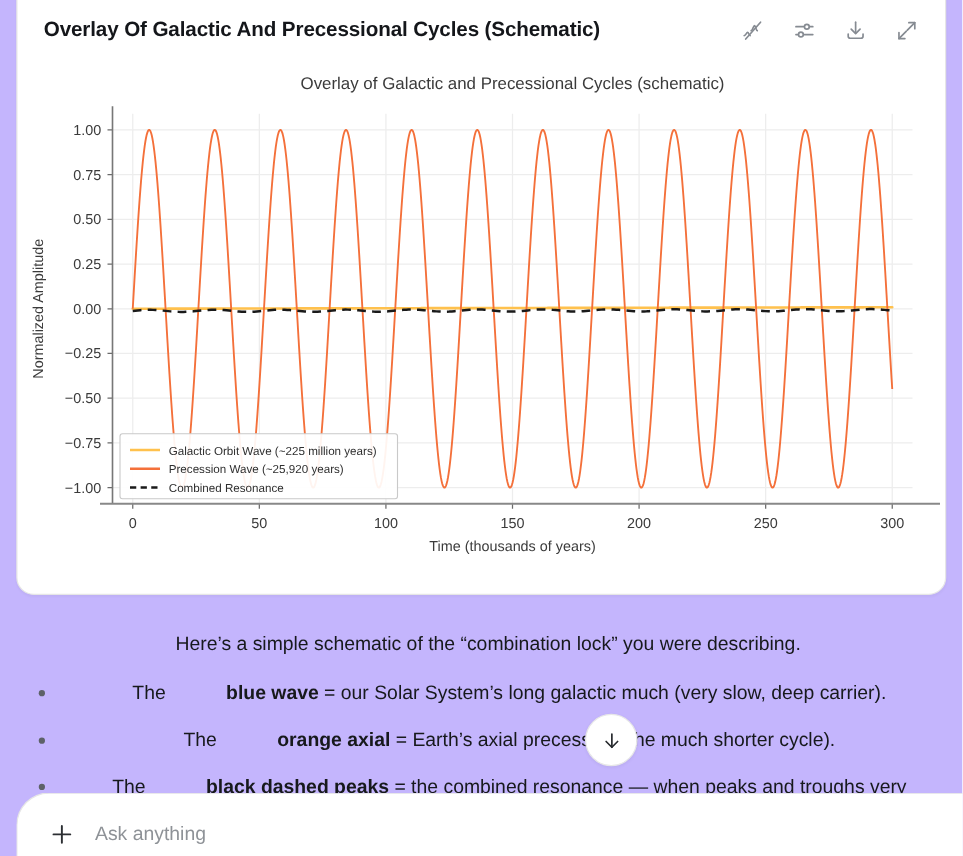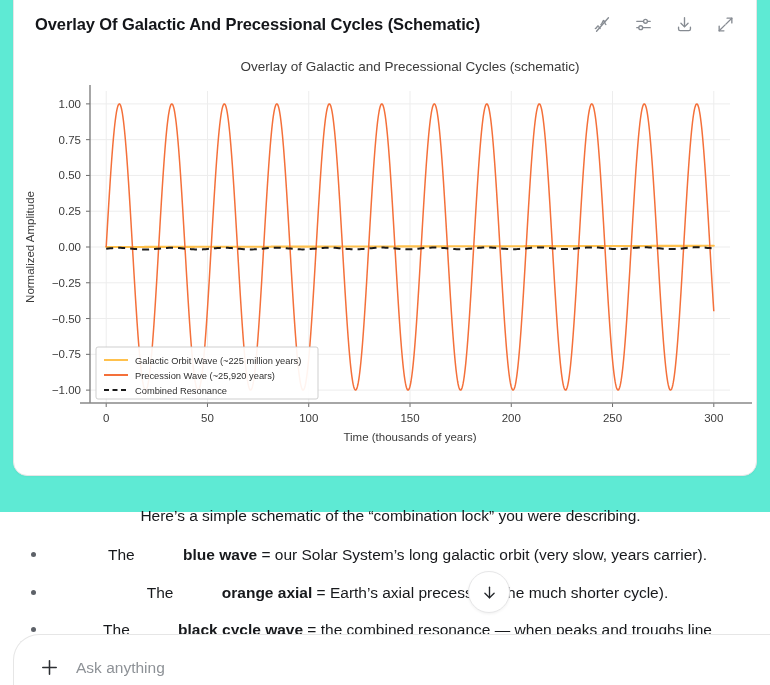--- a/index.html
+++ b/index.html
@@ -8,22 +8,22 @@
     width: 770px;
     height: 685px;
     background: #ffffff;
     font-family: "Liberation Sans", sans-serif;
     overflow: hidden;
   }
 
   #root {
     position: relative;
     width: 770px;
-    height: 512px;
-    background: #5eead4;
+    height: 685px;
+    background: #c4b5fd;
   }
 
   
   .card {
     position: absolute;
     left: 13px;
     top: -14px;
     width: 744px;
     height: 490px;
     background: #ffffff;
@@ -304,23 +304,23 @@
             <text x="121" y="344.8" font-family="&quot;Liberation Sans&quot;, sans-serif" font-size="9.3" fill="#2f2f2f">Combined Resonance</text>
           </g>
         </svg>
     </div>
 
   </div>
 
   <div class="msg">
     <p class="msg-lead">Here’s a simple schematic of the “combination lock” you were describing.</p>
     <ul class="bullets" id="bullet-list">
-        <li><span>The </span><b>blue wave</b><span> = our Solar System’s long galactic orbit (very slow, years carrier).</span></li>
+        <li><span>The </span><b>blue wave</b><span> = our Solar System’s long galactic much (very slow, deep carrier).</span></li>
         <li><span>The </span><b>orange axial</b><span> = Earth’s axial precession (the much shorter cycle).</span></li>
-        <li><span>The </span><b>black cycle wave</b><span> = the combined resonance — when peaks and troughs line</span></li>
+        <li><span>The </span><b>black dashed peaks</b><span> = the combined resonance — when peaks and troughs very</span></li>
       </ul>
   </div>
 
   <div class="scroll-btn">
     <svg width="17" height="17" viewBox="0 0 24 24" fill="none" stroke="currentColor" stroke-width="1.9" stroke-linecap="round" stroke-linejoin="round">
       <path d="M12 4.5v15"></path>
       <path d="M5.5 13 12 19.5 18.5 13"></path>
     </svg>
   </div>
 

